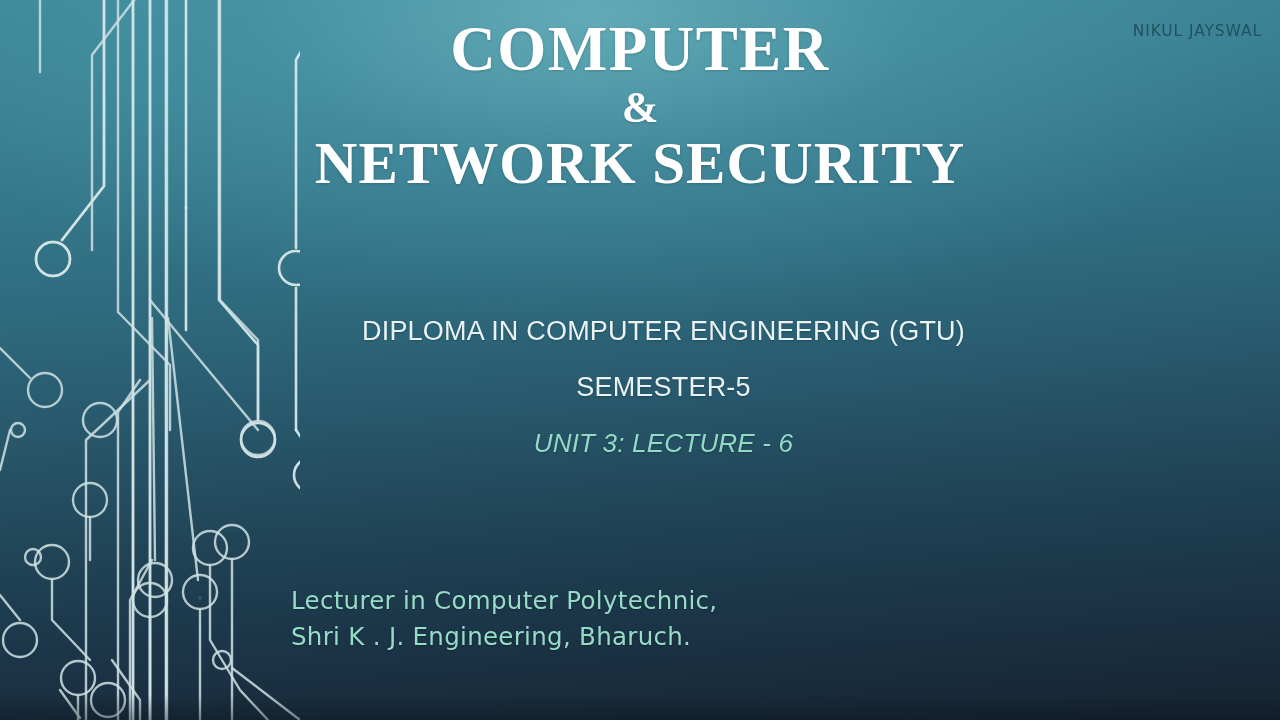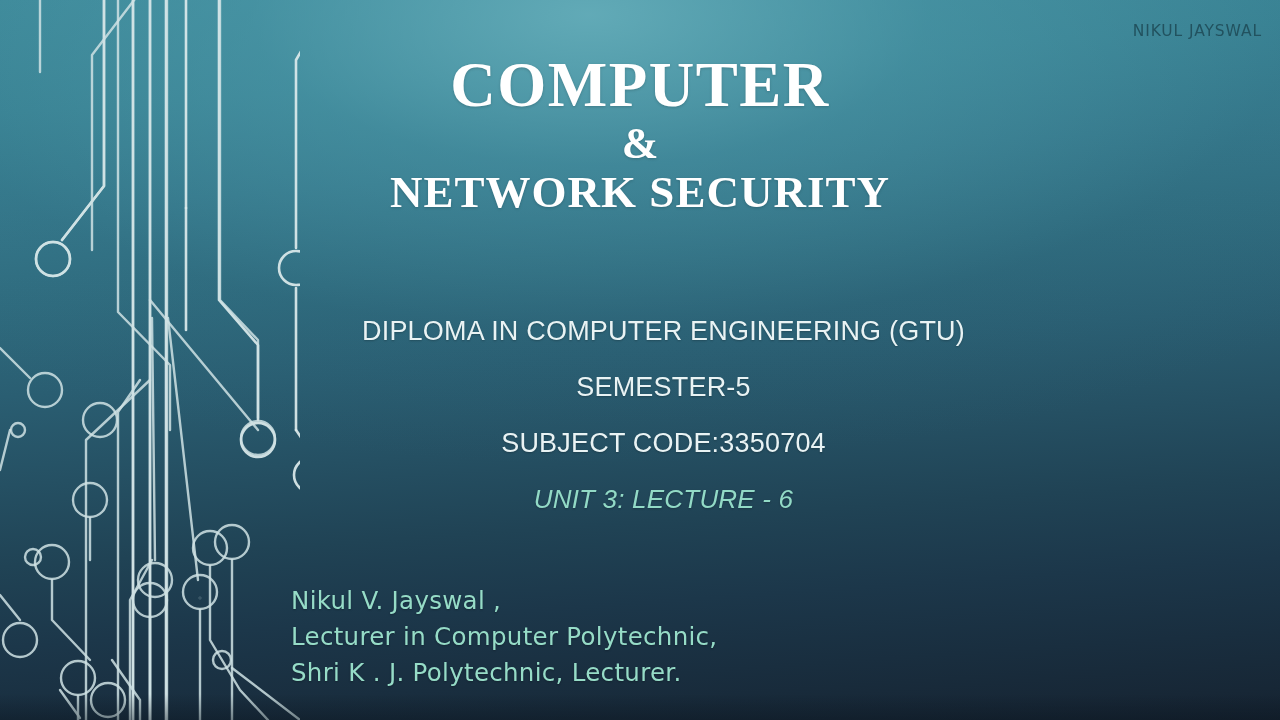--- a/index.html
+++ b/index.html
@@ -60,25 +60,24 @@
   
   #title-block {
     position:absolute;
     left:0; right:0; top:18px;
     text-align:center;
     color:#ffffff;
     font-family:"Liberation Serif", "DejaVu Serif", serif;
     font-weight:700;
     line-height:0.99;
     text-shadow:0 1px 3px rgba(0,0,0,0.18);
-    margin-top:36px;
   }
   .title-line-1 { font-size:63px; letter-spacing:1.5px; }
   .title-line-2 { font-size:44px; letter-spacing:0px; margin-top:6px; }
-  .title-line-3 { font-size:45px; letter-spacing:1.0px; margin-top:4px; }
+  .title-line-3 { font-size:59px; letter-spacing:1.0px; margin-top:4px; }
 
   
   #subtitle-block {
     position:absolute;
     left:0; right:0; top:316px;
     text-align:center;
     font-family:"Liberation Sans", sans-serif;
     font-weight:400;
     padding-left:47px;
   }
@@ -254,25 +253,23 @@
 
   <div id="title-block">
     <div class="title-line-1">COMPUTER</div>
     <div class="title-line-2">&amp;</div>
     <div class="title-line-3">NETWORK SECURITY</div>
   </div>
 
   <div id="subtitle-block">
     <div class="sub-line">DIPLOMA IN COMPUTER ENGINEERING (GTU)</div>
     <div class="sub-line">SEMESTER-5</div>
-    <div class="sub-line">SUBJECT CODE:3350704</div>
     <div class="sub-line accent">UNIT 3: LECTURE - 6</div>
   </div>
 
   <div id="presenter-block">
-    <div class="pres-line">Nikul V. Jayswal ,</div>
     <div class="pres-line">Lecturer in Computer Polytechnic,</div>
-    <div class="pres-line">Shri K . J. Polytechnic, Lecturer.</div>
+    <div class="pres-line">Shri K . J. Engineering, Bharuch.</div>
   </div>
 
   <div id="bottom-band"></div>
 
 </div>
 
 </body></html>

